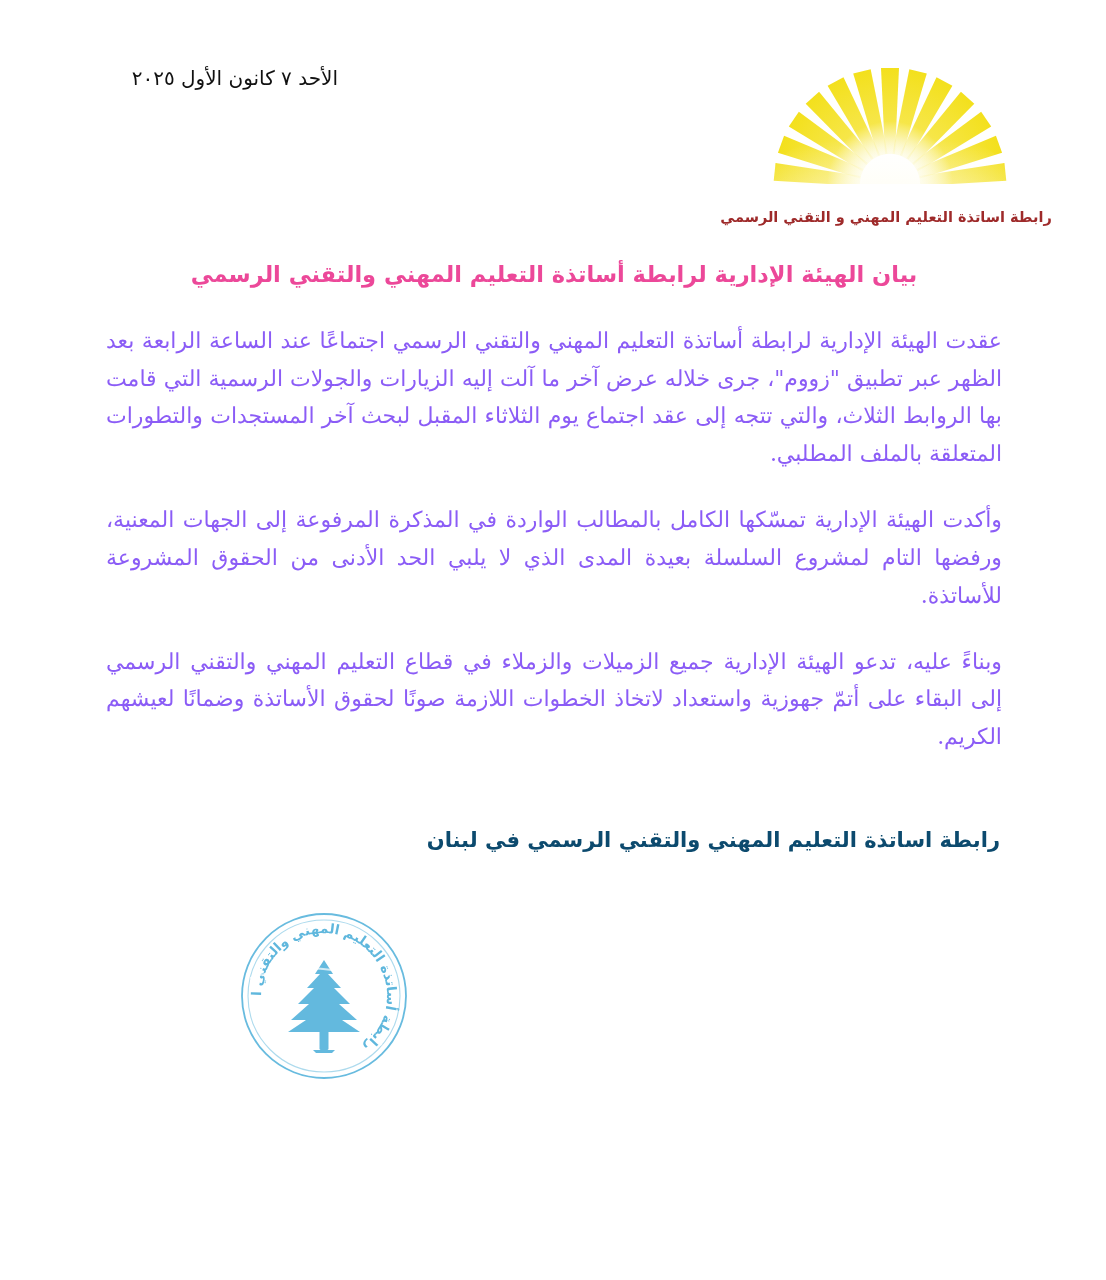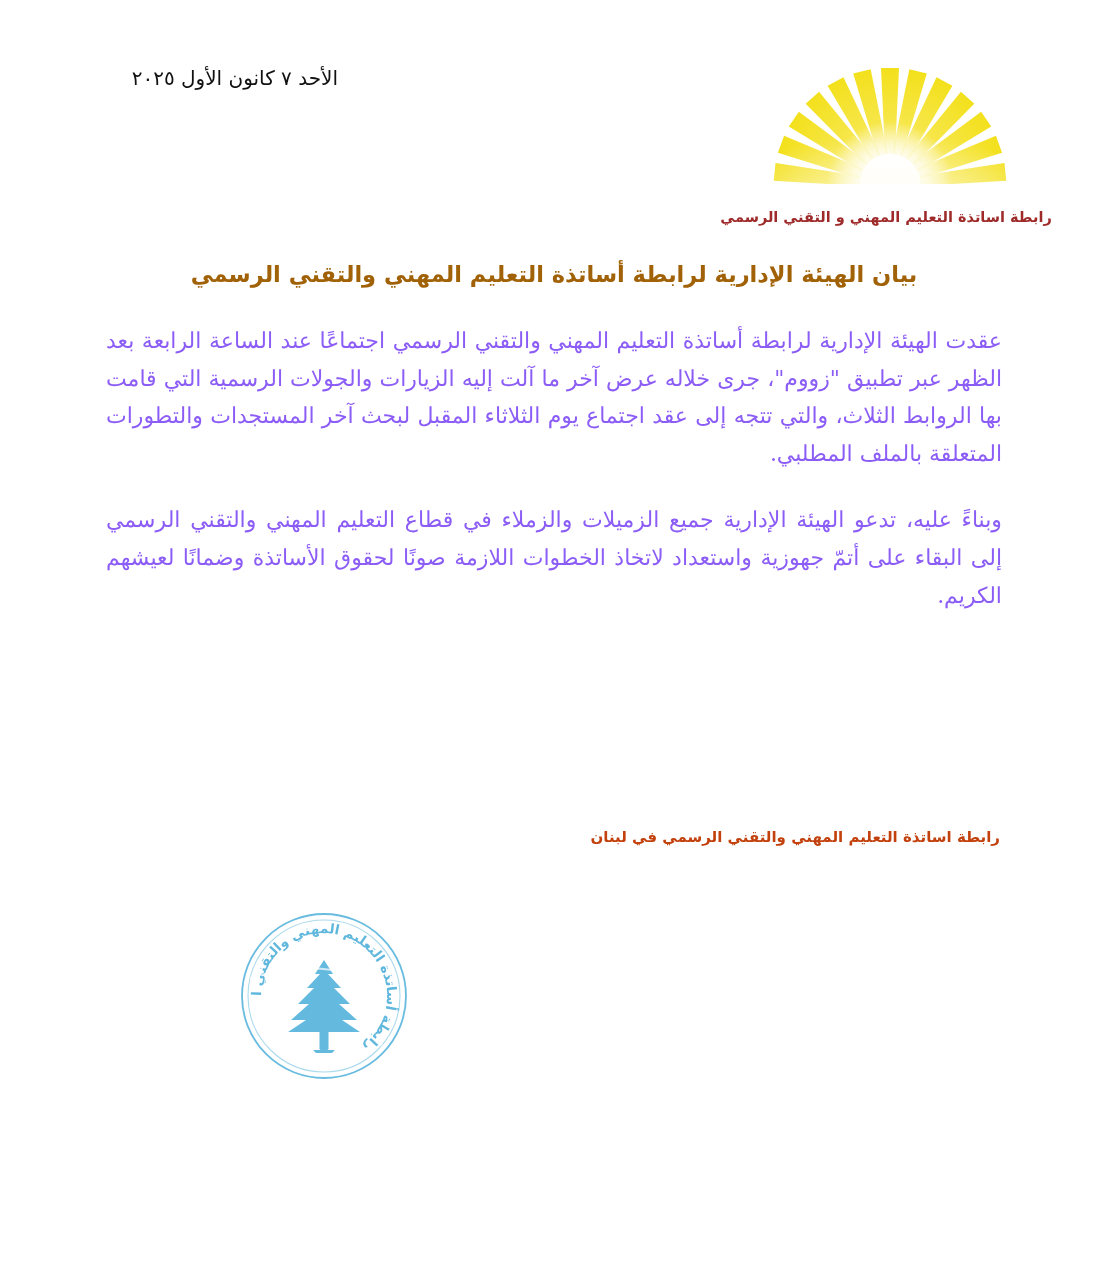--- a/index.html
+++ b/index.html
@@ -107,21 +107,21 @@
     width: 896px;
     direction: rtl;
     text-align: justify;
   }
 
   .doc-title {
     font-family: "DejaVu Sans", "Liberation Sans", sans-serif;
     font-size: 22.5px;
     font-weight: 700;
     text-align: center;
-    color: #a16207;
+    color: #ec4899;
     line-height: 1.5;
     margin: 0 0 30px 0;
     padding: 0 8px;
   }
 
   .para {
     font-family: "DejaVu Serif", "Liberation Serif", serif;
     font-size: 22px;
     font-weight: 400;
     line-height: 1.72;
@@ -131,23 +131,23 @@
     text-justify: inter-word;
   }
   .para:last-of-type { margin-bottom: 12px; }
 
   
   .signature {
     position: absolute;
     top: 828px;
     right: 106px;
     font-family: "DejaVu Sans", "Liberation Sans", sans-serif;
-    font-size: 15px;
-    font-weight: 700;
-    color: #c2410c;
+    font-size: 21px;
+    font-weight: 700;
+    color: #0c4a6e;
     direction: rtl;
     white-space: nowrap;
     letter-spacing: 0.2px;
   }
 
   
   .stamp {
     position: absolute;
     top: 908px;
     left: 236px;
@@ -233,20 +233,21 @@
 
     </div>
   </div>
 
   <div class="content">
 
     <h1 class="doc-title">بيان الهيئة الإدارية لرابطة أساتذة التعليم المهني والتقني الرسمي</h1>
 
     <p class="para">عقدت الهيئة الإدارية لرابطة أساتذة التعليم المهني والتقني الرسمي اجتماعًا عند الساعة الرابعة بعد الظهر عبر تطبيق "زووم"، جرى خلاله عرض آخر ما آلت إليه الزيارات والجولات الرسمية التي قامت بها الروابط الثلاث، والتي تتجه إلى عقد اجتماع يوم الثلاثاء المقبل لبحث آخر المستجدات والتطورات المتعلقة بالملف المطلبي.</p>
 
+    <p class="para">وأكدت الهيئة الإدارية تمسّكها الكامل بالمطالب الواردة في المذكرة المرفوعة إلى الجهات المعنية، ورفضها التام لمشروع السلسلة بعيدة المدى الذي لا يلبي الحد الأدنى من الحقوق المشروعة للأساتذة.</p>
 
     <p class="para">وبناءً عليه، تدعو الهيئة الإدارية جميع الزميلات والزملاء في قطاع التعليم المهني والتقني الرسمي إلى البقاء على أتمّ جهوزية واستعداد لاتخاذ الخطوات اللازمة صونًا لحقوق الأساتذة وضمانًا لعيشهم الكريم.</p>
 
   </div>
 
   <div class="signature">رابطة اساتذة التعليم المهني والتقني الرسمي في لبنان</div>
 
   <div class="stamp">
     <svg width="176" height="176" viewBox="0 0 176 176" xmlns="http://www.w3.org/2000/svg">
       <defs>

